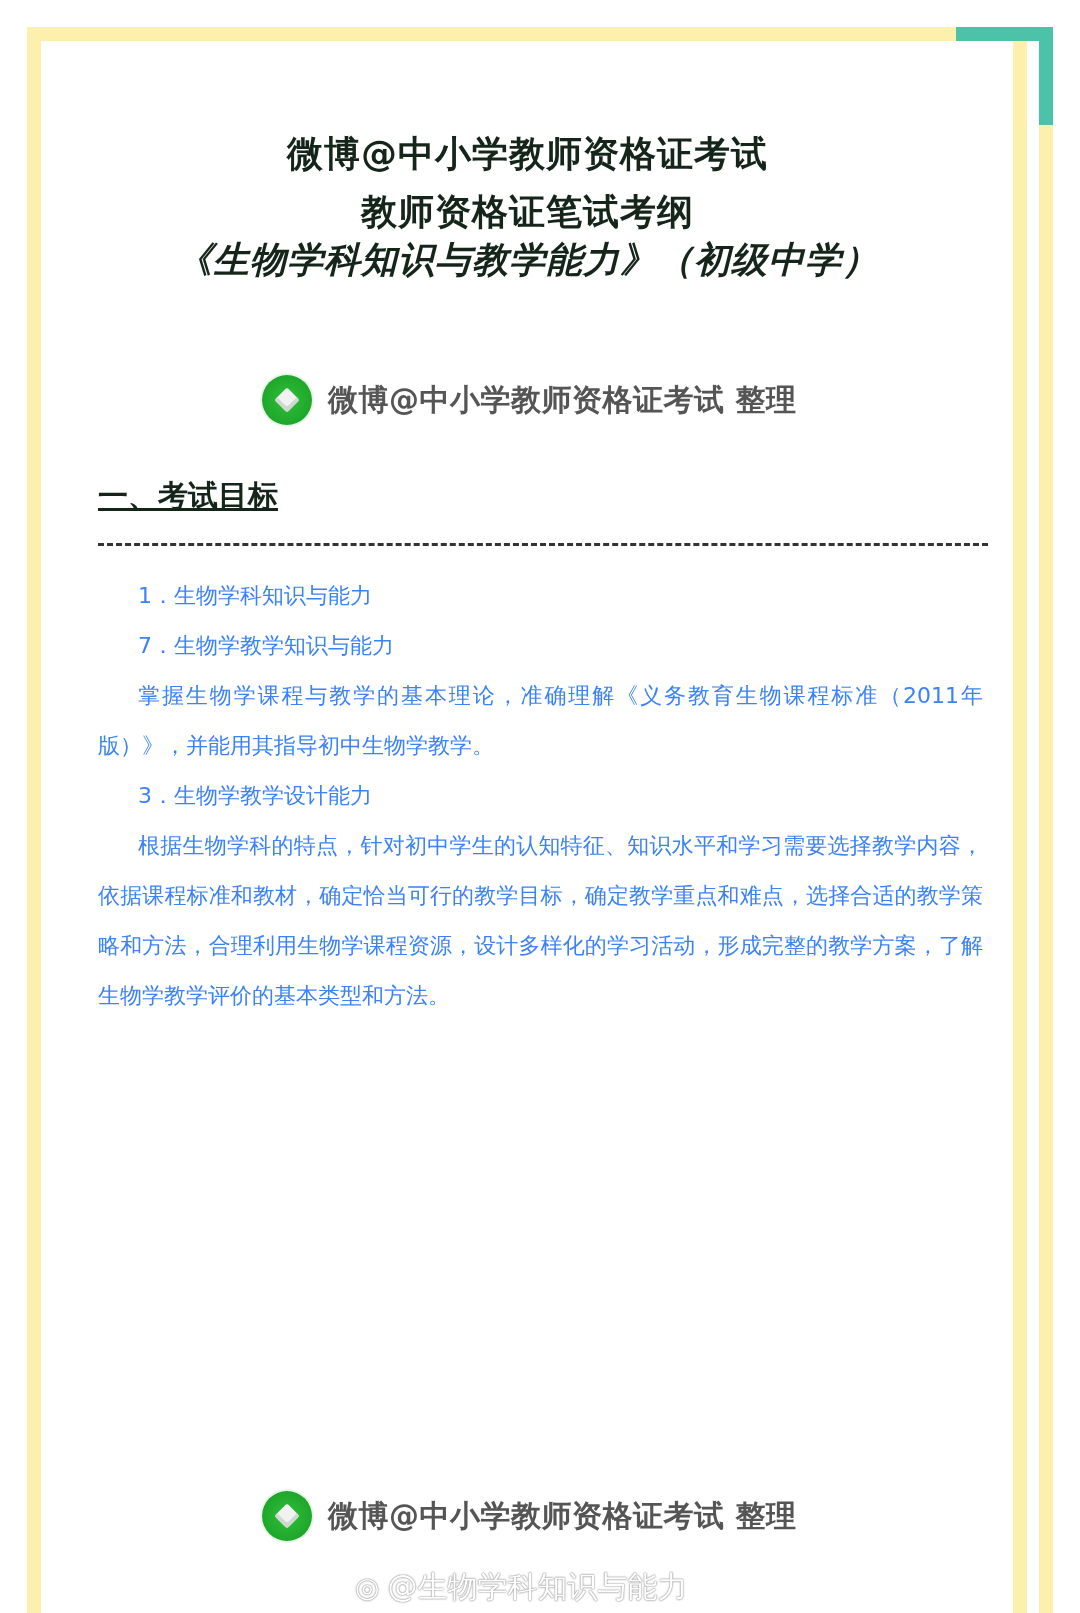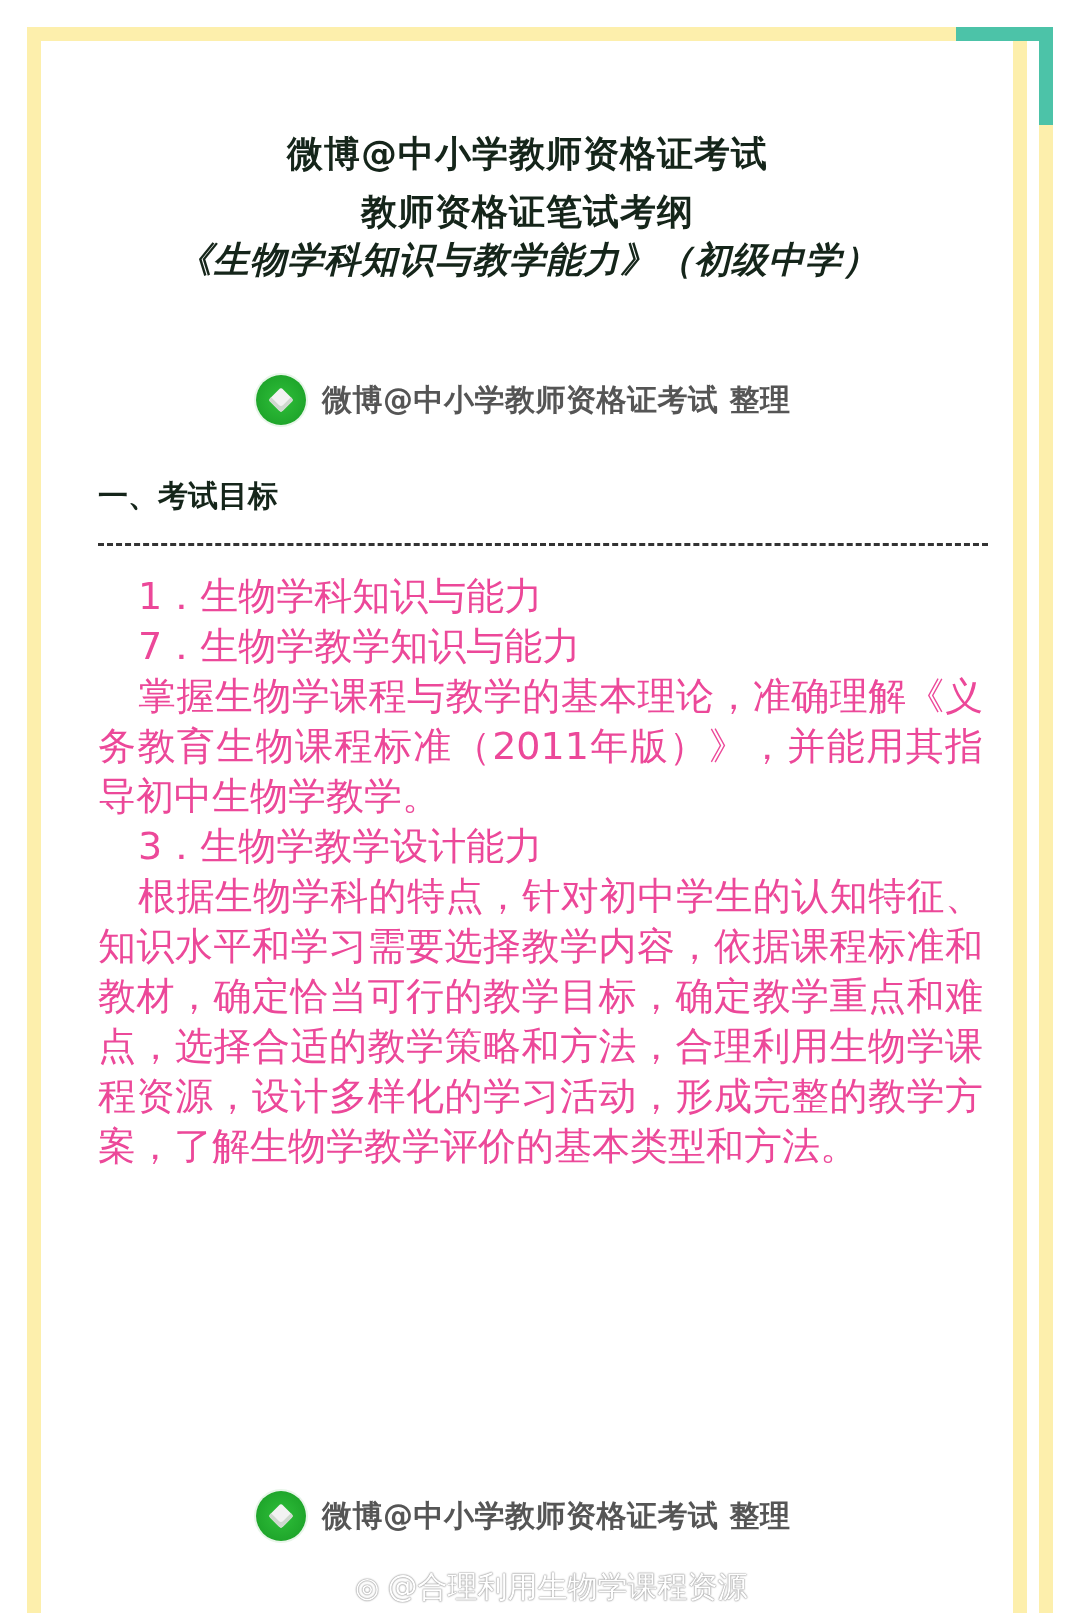--- a/index.html
+++ b/index.html
@@ -24,47 +24,47 @@
     position: absolute; left: 1039px; top: 125px; width: 14px; height: 1500px; background: #fdefac;
   }
   .title {
     position: absolute; left: 0; width: 1055px; text-align: center;
     font-weight: bold; font-size: 36px; color: #15251a; letter-spacing: 1px;
   }
   .t1 { top: 130px; }
   .t2 { top: 188px; }
   .t3 { top: 236px; font-style: italic; }
   .credit {
-    position: absolute; left: 256px; height: 52px; display: flex; align-items: center;
+    position: absolute; left: 262px; height: 52px; display: flex; align-items: center;
   }
   .credit .logo {
     width: 50px; height: 50px; border-radius: 50%;
     background: radial-gradient(circle at 50% 50%, #2fbf3a 0%, #1fa62b 70%, #188f22 100%);
     display: flex; align-items: center; justify-content: center; margin-right: 16px;
     box-shadow: 0 0 0 2px #e8f5e9;
   }
   .credit .cube {
     width: 18px; height: 18px; background: #f2f2f2; border-radius: 3px;
     transform: rotate(45deg); box-shadow: inset -4px -4px 0 #cfd8cf;
   }
   .credit .text {
     font-size: 30px; font-weight: bold; color: #555; letter-spacing: 0.5px;
   }
   .c1 { top: 374px; }
   .c2 { top: 1490px; }
   .section-heading {
-    position: absolute; left: 98px; top: 476px; font-size: 30px; font-weight: bold; color: #15251a;
+    position: absolute; left: 98px; top: 476px; font-size: 30px; font-weight: bold; color: #15251a; text-decoration: underline;
   }
   .dash {
     position: absolute; left: 98px; top: 543px; width: 890px; height: 0;
     border-top: 3px dashed #333;
   }
   .body {
     position: absolute; left: 98px; top: 571px; width: 885px;
-    font-size: 38px; line-height: 50px; color: #ec4899;
+    font-size: 22px; line-height: 50px; color: #3b82f6;
   }
   .body p { margin: 0; text-indent: 40px; text-align: justify; }
   .body p.sub { text-indent: 40px; }
   .watermark {
     position: absolute; left: 355px; top: 1567px; display: flex; align-items: center;
     font-size: 30px; color: #ffffff;
     text-shadow: 0 0 2px #888, 0 0 1px #777;
   }
   .watermark .weibo-icon { font-size: 28px; margin-right: 8px; }
 </style>
@@ -100,14 +100,14 @@
 
 <div class="credit c2">
   <div class="logo">
       <div class="cube"></div>
     </div>
   <span class="text">微博@中小学教师资格证考试 整理</span>
 </div>
 
 <div class="watermark">
   <span class="weibo-icon">◎</span>
-  <span>@合理利用生物学课程资源</span>
+  <span>@生物学科知识与能力</span>
 </div>
 
 </body></html>

